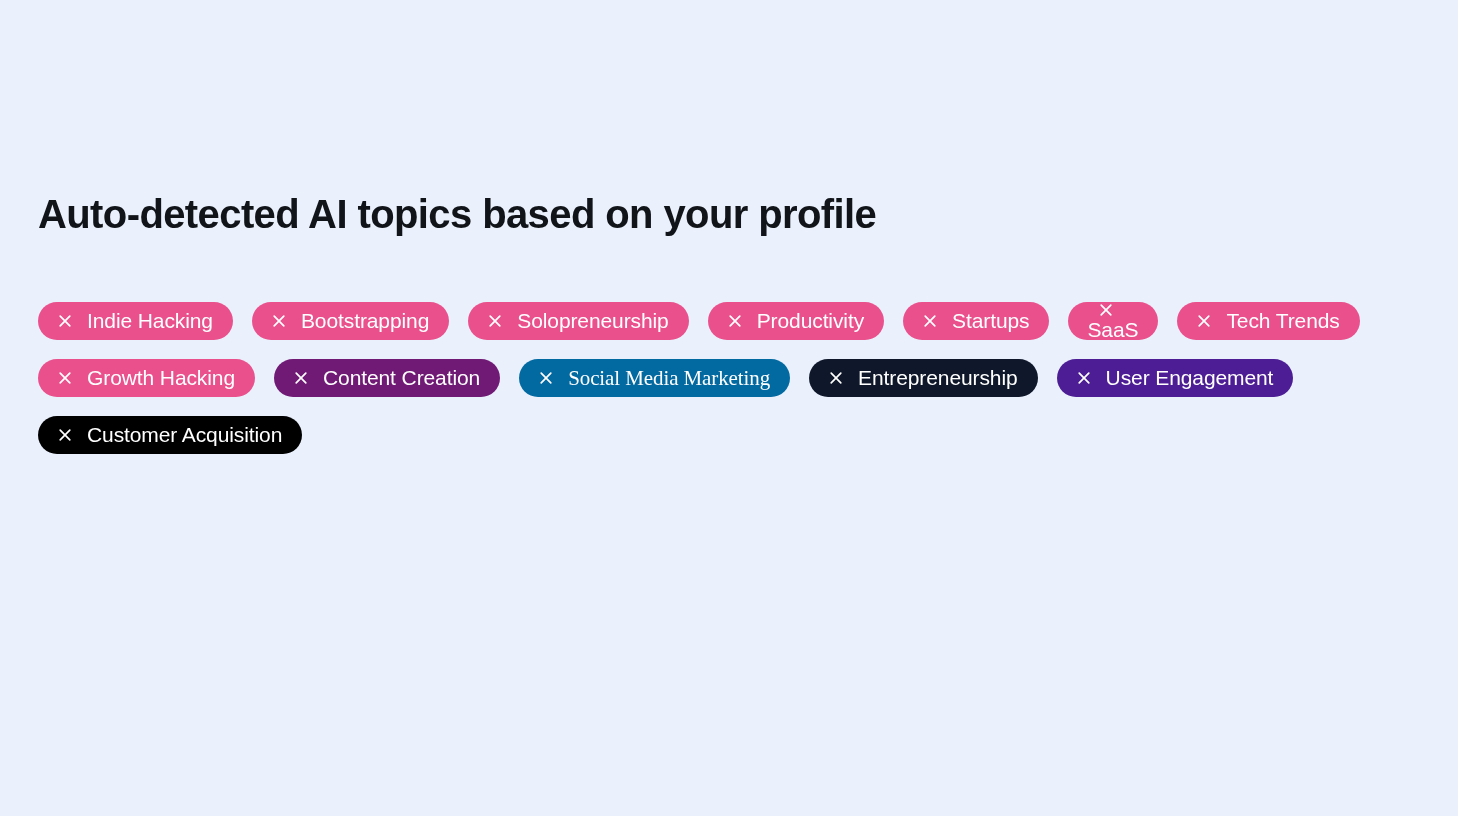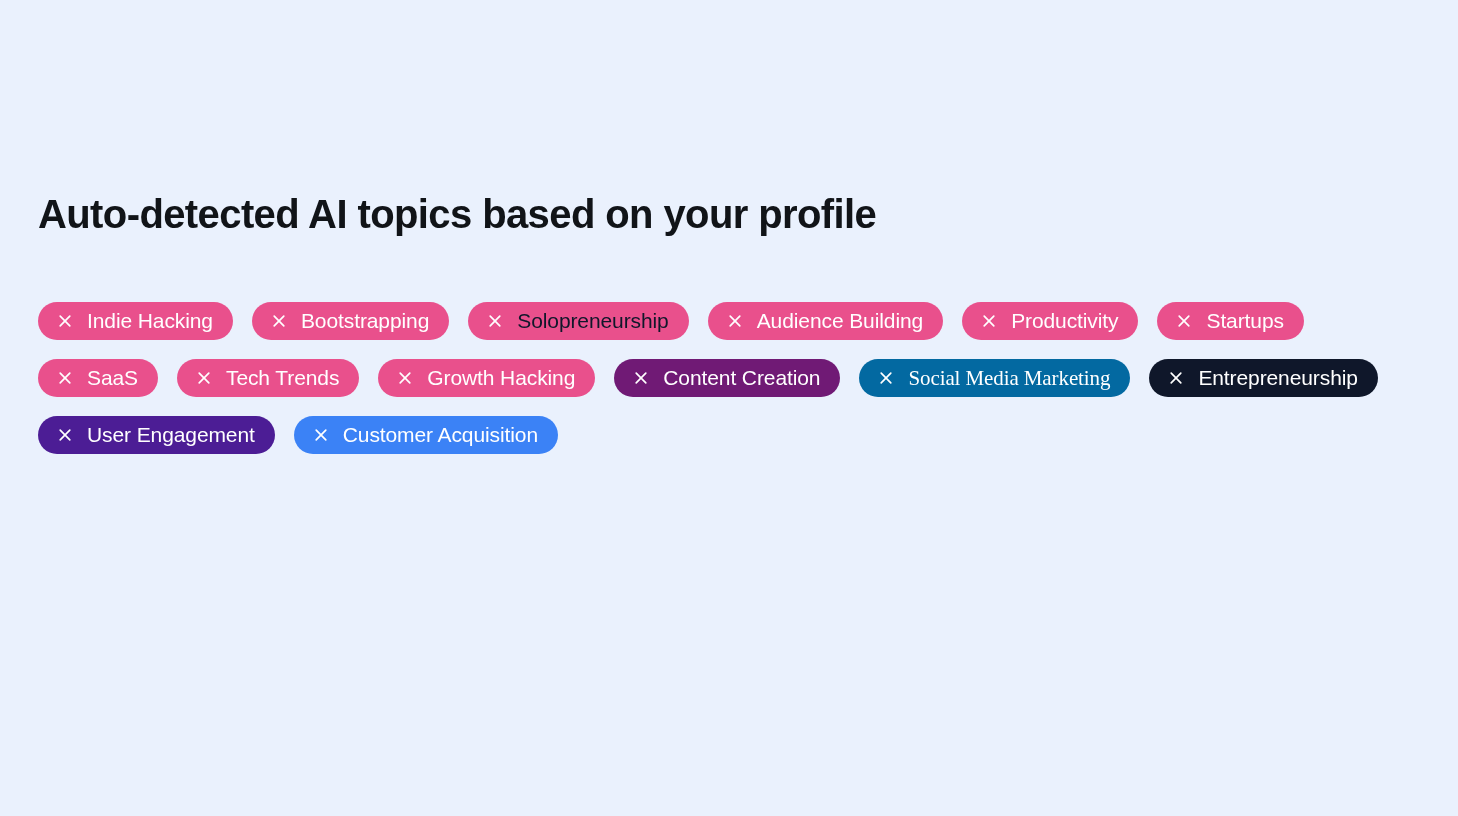--- a/index.html
+++ b/index.html
@@ -118,53 +118,45 @@
     <span class="chip-label">Indie Hacking</span>
   </div>
         <div class="topic-chip" style="background: rgb(233, 80, 140); color: rgb(255, 255, 255);">
     <span class="chip-remove">
       <svg viewBox="0 0 16 16" aria-hidden="true">
         <path d="M3.2 3.2 L12.8 12.8 M12.8 3.2 L3.2 12.8" stroke="#ffffff" stroke-width="1.7" stroke-linecap="round" fill="none"></path>
       </svg>
     </span>
     <span class="chip-label">Bootstrapping</span>
   </div>
-        <div class="topic-chip" style="background: rgb(233, 80, 140); color: #0f172a;">
+        <div class="topic-chip" style="background: rgb(233, 80, 140); color: #ffffff;">
     <span class="chip-remove">
       <svg viewBox="0 0 16 16" aria-hidden="true">
         <path d="M3.2 3.2 L12.8 12.8 M12.8 3.2 L3.2 12.8" stroke="#ffffff" stroke-width="1.7" stroke-linecap="round" fill="none"></path>
       </svg>
     </span>
     <span class="chip-label">Solopreneurship</span>
   </div>
         <div class="topic-chip" style="background: rgb(233, 80, 140); color: rgb(255, 255, 255);">
     <span class="chip-remove">
       <svg viewBox="0 0 16 16" aria-hidden="true">
         <path d="M3.2 3.2 L12.8 12.8 M12.8 3.2 L3.2 12.8" stroke="#ffffff" stroke-width="1.7" stroke-linecap="round" fill="none"></path>
       </svg>
     </span>
-    <span class="chip-label">Audience Building</span>
-  </div>
-        <div class="topic-chip" style="background: rgb(233, 80, 140); color: rgb(255, 255, 255);">
-    <span class="chip-remove">
-      <svg viewBox="0 0 16 16" aria-hidden="true">
-        <path d="M3.2 3.2 L12.8 12.8 M12.8 3.2 L3.2 12.8" stroke="#ffffff" stroke-width="1.7" stroke-linecap="round" fill="none"></path>
-      </svg>
-    </span>
     <span class="chip-label">Productivity</span>
   </div>
         <div class="topic-chip" style="background: rgb(233, 80, 140); color: rgb(255, 255, 255);">
     <span class="chip-remove">
       <svg viewBox="0 0 16 16" aria-hidden="true">
         <path d="M3.2 3.2 L12.8 12.8 M12.8 3.2 L3.2 12.8" stroke="#ffffff" stroke-width="1.7" stroke-linecap="round" fill="none"></path>
       </svg>
     </span>
     <span class="chip-label">Startups</span>
   </div>
-        <div class="topic-chip" style="background: rgb(233, 80, 140); color: rgb(255, 255, 255);">
+        <div class="topic-chip" style="background: rgb(233, 80, 140); color: rgb(255, 255, 255); flex-direction: column;">
     <span class="chip-remove">
       <svg viewBox="0 0 16 16" aria-hidden="true">
         <path d="M3.2 3.2 L12.8 12.8 M12.8 3.2 L3.2 12.8" stroke="#ffffff" stroke-width="1.7" stroke-linecap="round" fill="none"></path>
       </svg>
     </span>
     <span class="chip-label">SaaS</span>
   </div>
         <div class="topic-chip" style="background: rgb(233, 80, 140); color: rgb(255, 255, 255);">
     <span class="chip-remove">
       <svg viewBox="0 0 16 16" aria-hidden="true">
@@ -206,21 +198,21 @@
     <span class="chip-label">Entrepreneurship</span>
   </div>
         <div class="topic-chip" style="background: #4c1d95; color: rgb(255, 255, 255);">
     <span class="chip-remove">
       <svg viewBox="0 0 16 16" aria-hidden="true">
         <path d="M3.2 3.2 L12.8 12.8 M12.8 3.2 L3.2 12.8" stroke="#ffffff" stroke-width="1.7" stroke-linecap="round" fill="none"></path>
       </svg>
     </span>
     <span class="chip-label">User Engagement</span>
   </div>
-        <div class="topic-chip" style="background: #3b82f6; color: rgb(255, 255, 255); text-align: center;">
+        <div class="topic-chip" style="background: #000000; color: rgb(255, 255, 255); text-align: center;">
     <span class="chip-remove">
       <svg viewBox="0 0 16 16" aria-hidden="true">
         <path d="M3.2 3.2 L12.8 12.8 M12.8 3.2 L3.2 12.8" stroke="#ffffff" stroke-width="1.7" stroke-linecap="round" fill="none"></path>
       </svg>
     </span>
     <span class="chip-label">Customer Acquisition</span>
   </div>
       </div>
 
   </div>

